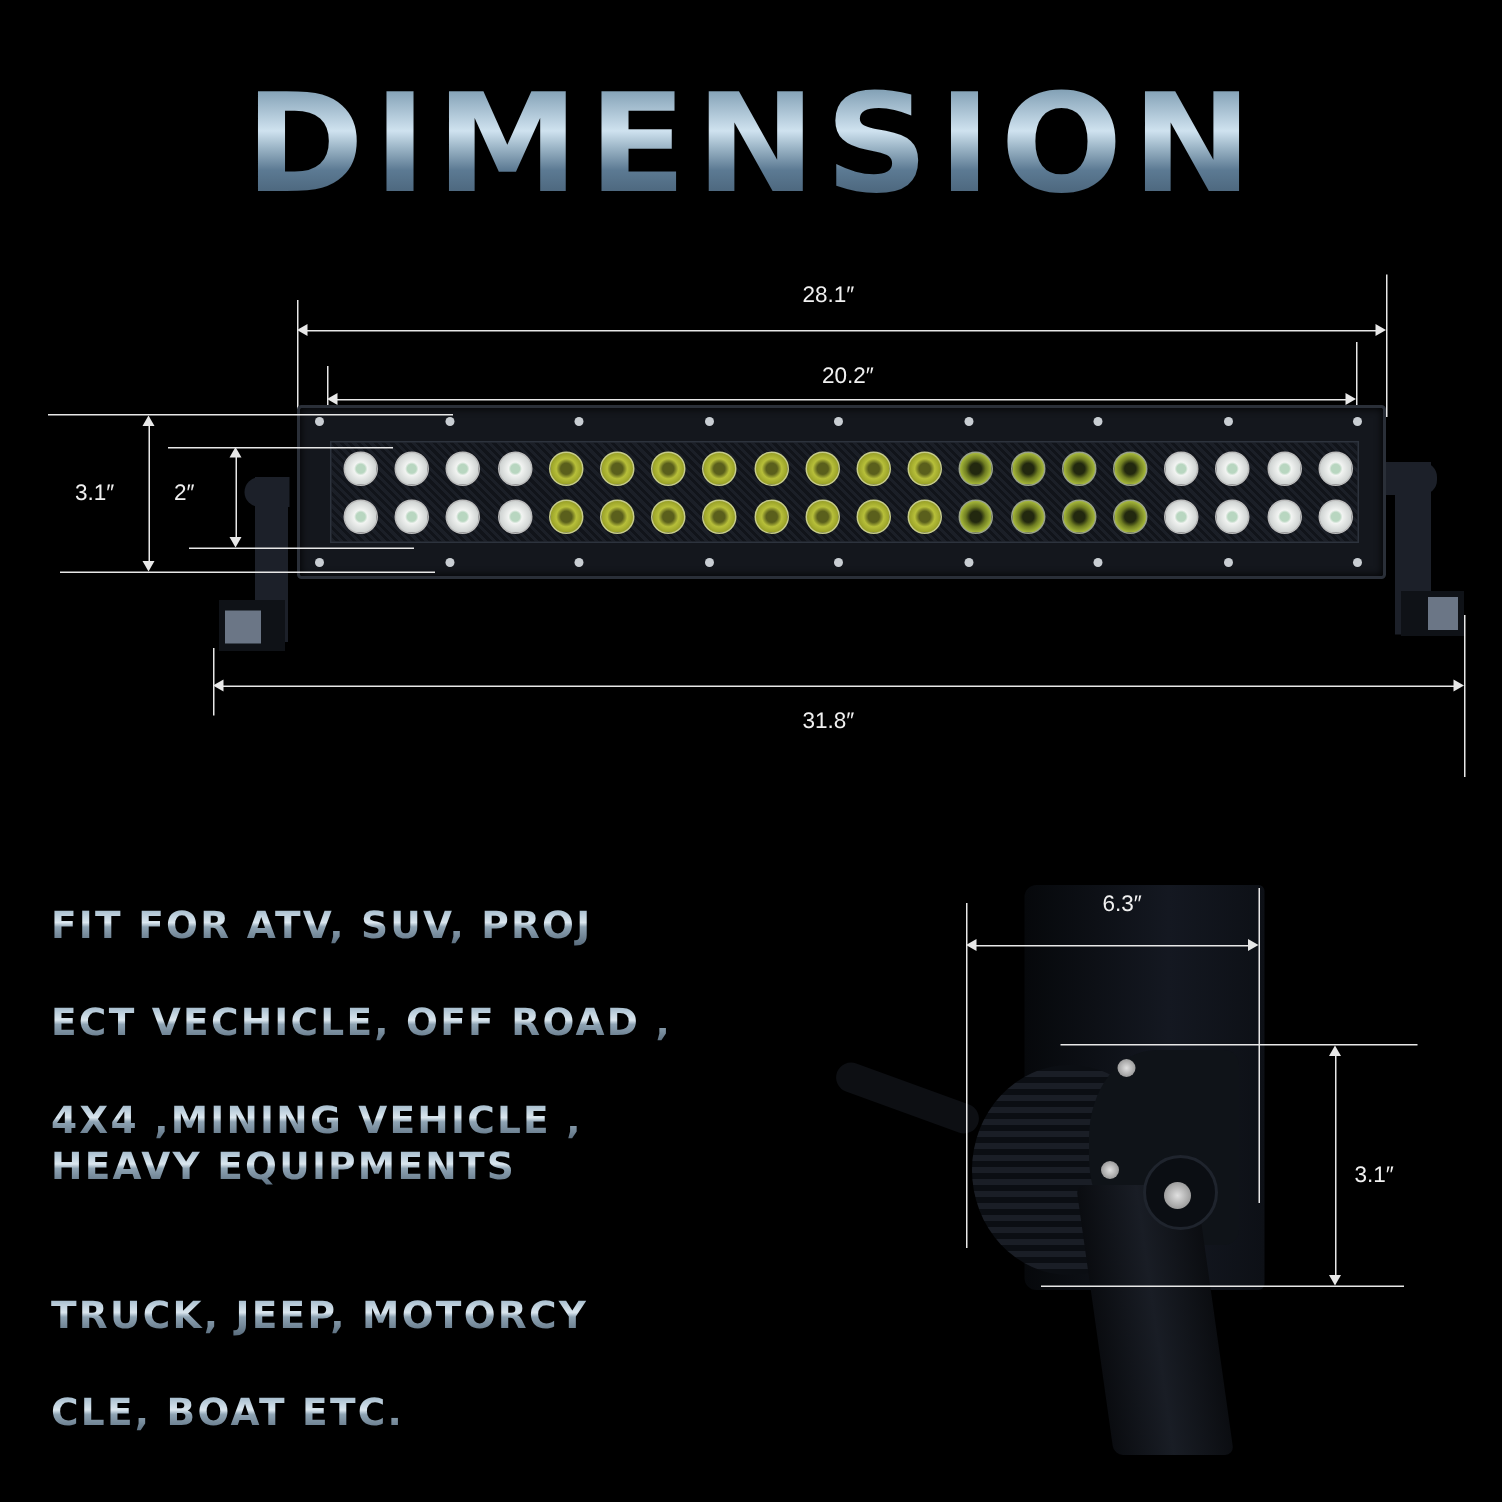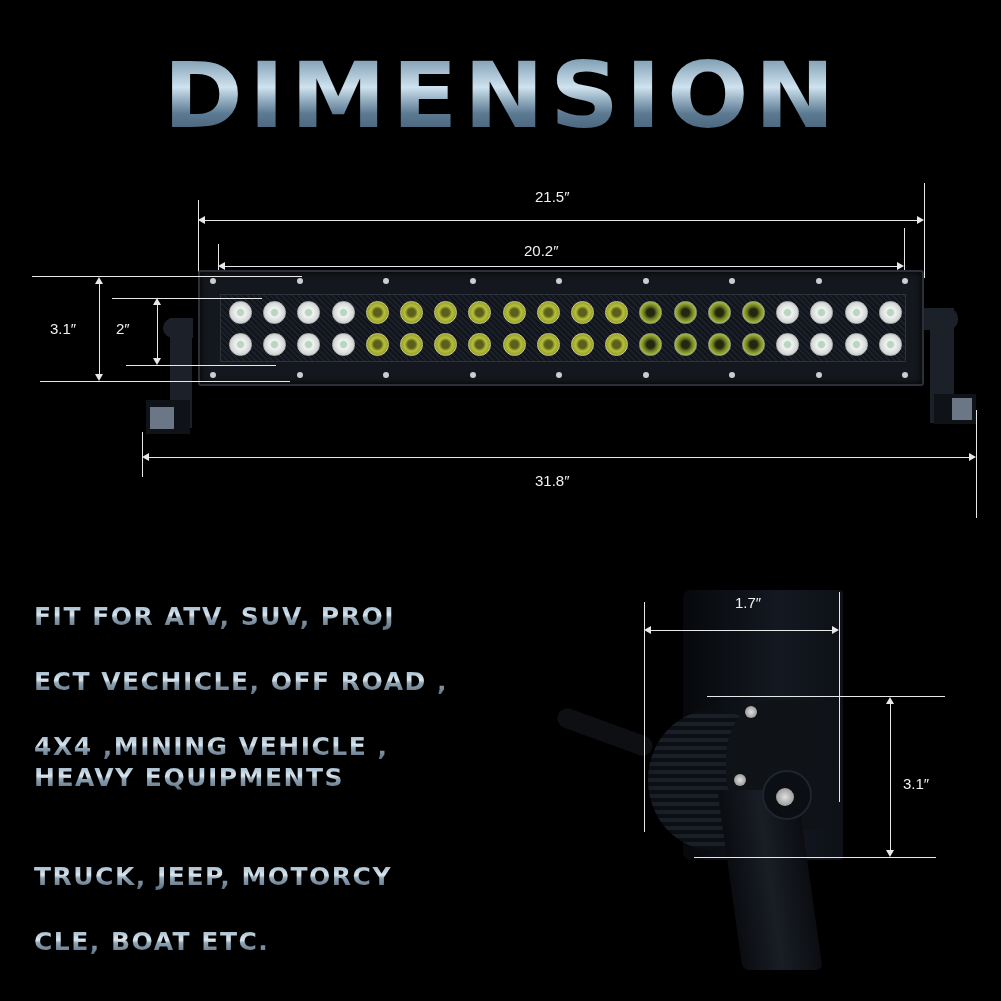--- a/index.html
+++ b/index.html
@@ -49,28 +49,28 @@
 
 <div class="title">Dimension</div>
 
 <div>
 
   <div class="vline" style="left:198px;top:200px;height:75px;"></div>
   <div class="vline" style="left:924px;top:183px;height:95px;"></div>
   <div class="hline" style="left:202px;top:220px;width:718px;"></div>
   <div class="arrow-l" style="left:198px;top:216px;"></div>
   <div class="arrow-r" style="left:917px;top:216px;"></div>
-  <div class="dim-label" style="left:535px;top:188px;">21.5″</div>
+  <div class="dim-label" style="left:535px;top:188px;">28.1″</div>
 
   <div class="vline" style="left:218px;top:244px;height:40px;"></div>
   <div class="vline" style="left:904px;top:228px;height:85px;"></div>
   <div class="hline" style="left:222px;top:266px;width:678px;"></div>
   <div class="arrow-l" style="left:218px;top:262px;"></div>
   <div class="arrow-r" style="left:897px;top:262px;"></div>
-  <div class="dim-label" style="left:524px;top:242px;">20.2″</div>
+  <div class="dim-label" style="left:548px;top:242px;">20.2″</div>
 
   <div class="bracket" style="left:163px;top:318px;width:30px;height:20px;border-radius:10px 0 0 10px;"></div>
   <div class="bracket" style="left:170px;top:318px;width:22px;height:110px;"></div>
   <div class="foot" style="left:146px;top:400px;width:44px;height:34px;"></div>
   <div class="foot-light" style="left:150px;top:407px;width:24px;height:22px;"></div>
 
   <div class="bracket" style="left:924px;top:308px;width:34px;height:22px;border-radius:0 10px 10px 0;"></div>
   <div class="bracket" style="left:930px;top:308px;width:24px;height:115px;"></div>
   <div class="foot" style="left:934px;top:394px;width:42px;height:30px;"></div>
   <div class="foot-light" style="left:952px;top:398px;width:20px;height:22px;"></div>
@@ -178,21 +178,21 @@
   <div class="side-knob"></div>
   <div class="side-bolt" style="left:745px;top:706px;"></div>
   <div class="side-bolt" style="left:734px;top:774px;"></div>
   <div class="side-bolt" style="left:776px;top:788px;width:18px;height:18px;"></div>
 
   <div class="vline" style="left:644px;top:602px;height:230px;"></div>
   <div class="vline" style="left:839px;top:592px;height:210px;"></div>
   <div class="hline" style="left:648px;top:630px;width:187px;"></div>
   <div class="arrow-l" style="left:644px;top:626px;"></div>
   <div class="arrow-r" style="left:832px;top:626px;"></div>
-  <div class="dim-label" style="left:735px;top:594px;">1.7″</div>
+  <div class="dim-label" style="left:735px;top:594px;">6.3″</div>
 
   <div class="hline" style="left:707px;top:696px;width:238px;"></div>
   <div class="hline" style="left:694px;top:857px;width:242px;"></div>
   <div class="vline" style="left:890px;top:702px;height:150px;"></div>
   <div class="arrow-u" style="left:886px;top:697px;"></div>
   <div class="arrow-d" style="left:886px;top:850px;"></div>
   <div class="dim-label" style="left:903px;top:775px;">3.1″</div>
 </div>
 
 </body></html>

